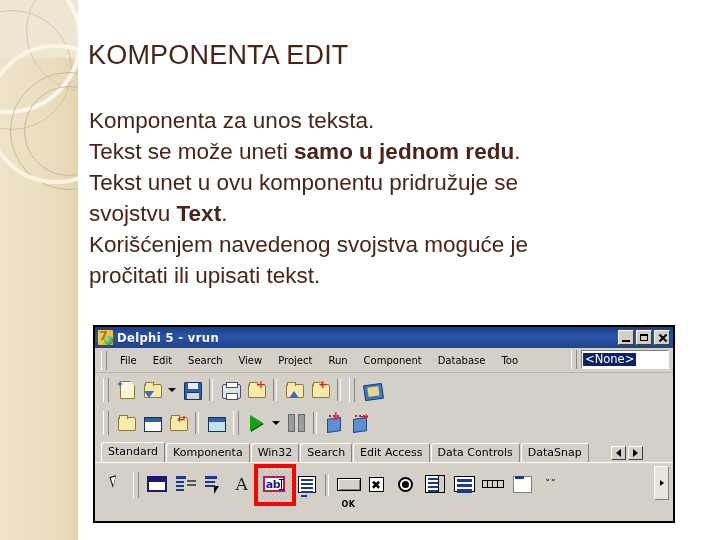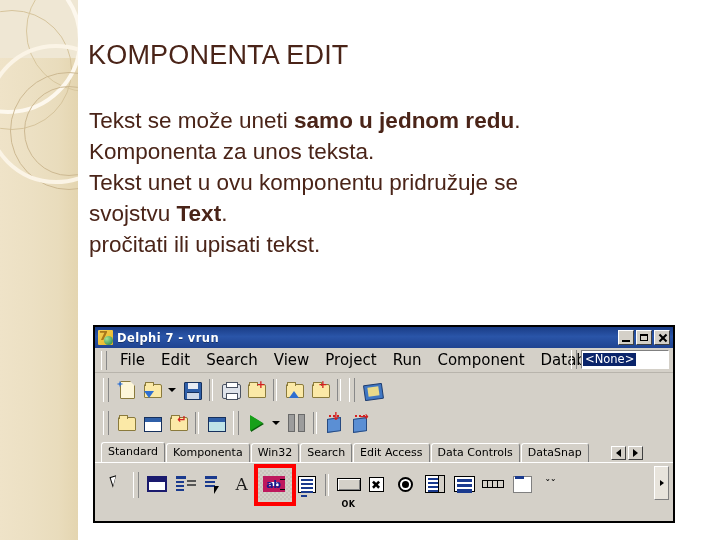--- a/index.html
+++ b/index.html
@@ -92,21 +92,21 @@
 
   .menubar{
     height:25px;display:flex;align-items:center;gap:0px;
     background:#d4d0c8;padding-left:6px;box-sizing:border-box;
     border-bottom:1px solid #b8b4ac;position:relative;
   }
   .menubar .grip{
     width:4px;height:19px;margin-right:5px;flex:none;
     border-left:1px solid #fff;border-right:1px solid #888;
   }
-  .menu-item{font-size:15px;color:#000;padding:2px 8px;white-space:nowrap;}
+  .menu-item{font-size:10px;color:#000;padding:2px 8px;white-space:nowrap;}
   .combo-wrap{
     position:absolute;right:4px;top:2px;display:flex;align-items:center;
   }
   .combo-grip{width:4px;height:19px;margin-right:4px;border-left:1px solid #fff;border-right:1px solid #888;}
   .combo{
     width:88px;height:19px;background:#fff;box-sizing:border-box;
     border:1px solid #808080;border-right-color:#fff;border-bottom-color:#fff;
     display:flex;align-items:center;padding:0 1px;
   }
   .combo .sel{
@@ -177,21 +177,21 @@
   .cursor-ico{position:absolute;left:6px;top:1px;width:0;height:0;
     border-left:7px solid #000;border-bottom:11px solid transparent;transform:rotate(-18deg);}
   .cursor-ico::after{content:"";position:absolute;left:-6px;top:1px;width:0;height:0;border-left:5px solid #fff;border-bottom:8px solid transparent;}
   .frm{width:20px;height:16px;background:#fff;border:2px solid #1a1a6e;position:absolute;left:1px;top:1px;box-sizing:border-box;}
   .frm::before{content:"";position:absolute;left:0;top:0;right:0;height:4px;background:#1a1a6e;}
   .mainmenu{width:20px;height:17px;position:absolute;left:1px;top:1px;}
   .mainmenu i{position:absolute;background:#1a3a8e;display:block;}
   .lbl-A{position:absolute;left:3px;top:0px;font-size:17px;font-family:"DejaVu Serif",serif;color:#1a1a1a;line-height:19px;}
   .editico{
     position:absolute;left:0px;top:1px;width:22px;height:16px;background:#fff;
-    border:6px solid #be185d;box-sizing:border-box;display:flex;align-items:center;justify-content:center;
+    border:2px solid #be185d;box-sizing:border-box;display:flex;align-items:center;justify-content:center;
   }
   .editico b{font-size:11px;color:#1a1a8e;font-weight:bold;letter-spacing:-.5px;font-family:"DejaVu Sans",sans-serif;}
   .editico em{display:inline-block;width:1px;height:11px;background:#000;margin-left:1px;position:relative;font-style:normal;}
   .editico em::before,.editico em::after{content:"";position:absolute;left:-2px;width:5px;height:1px;background:#000;}
   .editico em::before{top:0;}
   .editico em::after{bottom:0;}
   .memo{width:18px;height:17px;background:#fff;border:1px solid #000;position:absolute;left:2px;top:1px;box-sizing:border-box;}
   .memo i{display:block;height:2px;background:#1a3a8e;margin:2px 2px 0;}
   .okbtn{width:24px;height:13px;background:#d4d0c8;border:1px solid #000;position:absolute;left:0;top:3px;
     display:flex;align-items:center;justify-content:center;box-sizing:border-box;
@@ -237,32 +237,33 @@
     <div class="sb-wedge"></div>
     <div class="sb-ring ring-a"></div>
     <div class="sb-ring ring-c"></div>
     <div class="sb-ring ring-d"></div>
     <div class="sb-ring ring-e"></div>
   </div>
 
   <div class="title">KOMPONENTA EDIT</div>
 
   <div class="body-text" id="bodyText">
+      <div class="ln"><span>Komponenta za unos teksta.</span></div>
       <div class="ln"><span>Tekst se može uneti </span><b>samo u jednom redu</b><span>.</span></div>
-      <div class="ln"><span>Komponenta za unos teksta.</span></div>
       <div class="ln"><span>Tekst unet u ovu komponentu pridružuje se</span></div>
       <div class="ln"><span>svojstvu </span><b>Text</b><span>.</span></div>
+      <div class="ln"><span>Korišćenjem navedenog svojstva moguće je</span></div>
       <div class="ln"><span>pročitati ili upisati tekst.</span></div>
     </div>
 
   <div class="win">
 
     <div class="titlebar">
       <span class="delphi-logo"></span>
-      <span class="wintitle">Delphi 7 - vrun</span>
+      <span class="wintitle">Delphi 5 - vrun</span>
       <span class="winbtns">
         <span class="wbtn wb-min">
             <i></i>
           </span>
         <span class="wbtn wb-max">
             <i></i>
           </span>
         <span class="wbtn wb-close">
             <i></i>
           </span>

